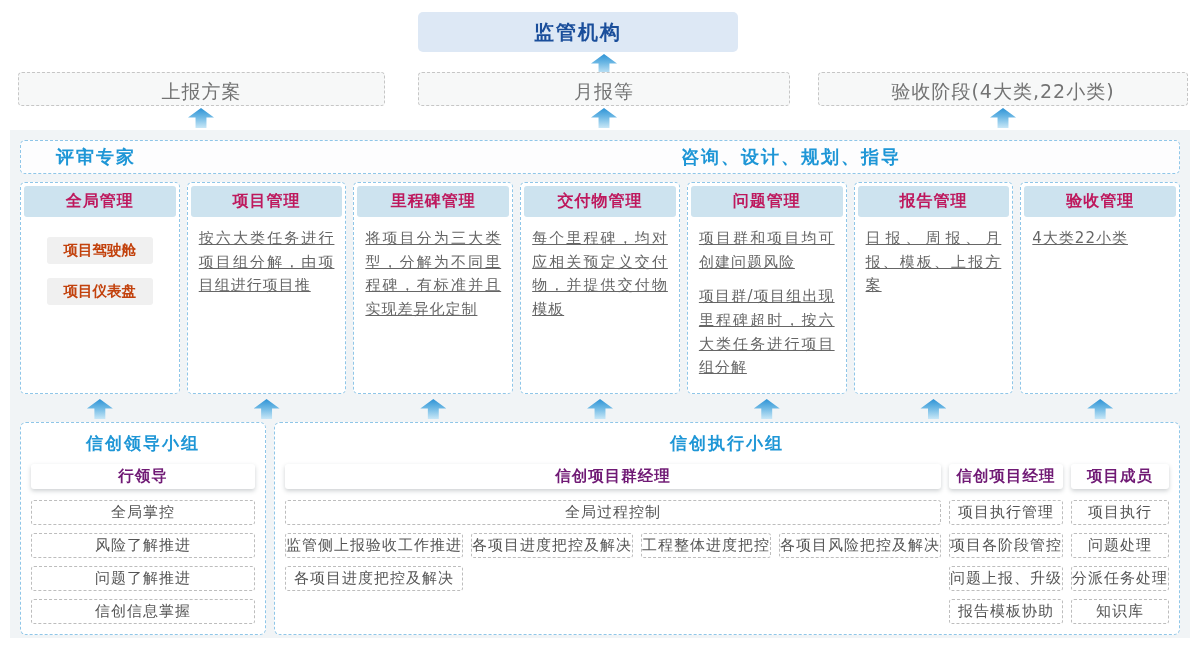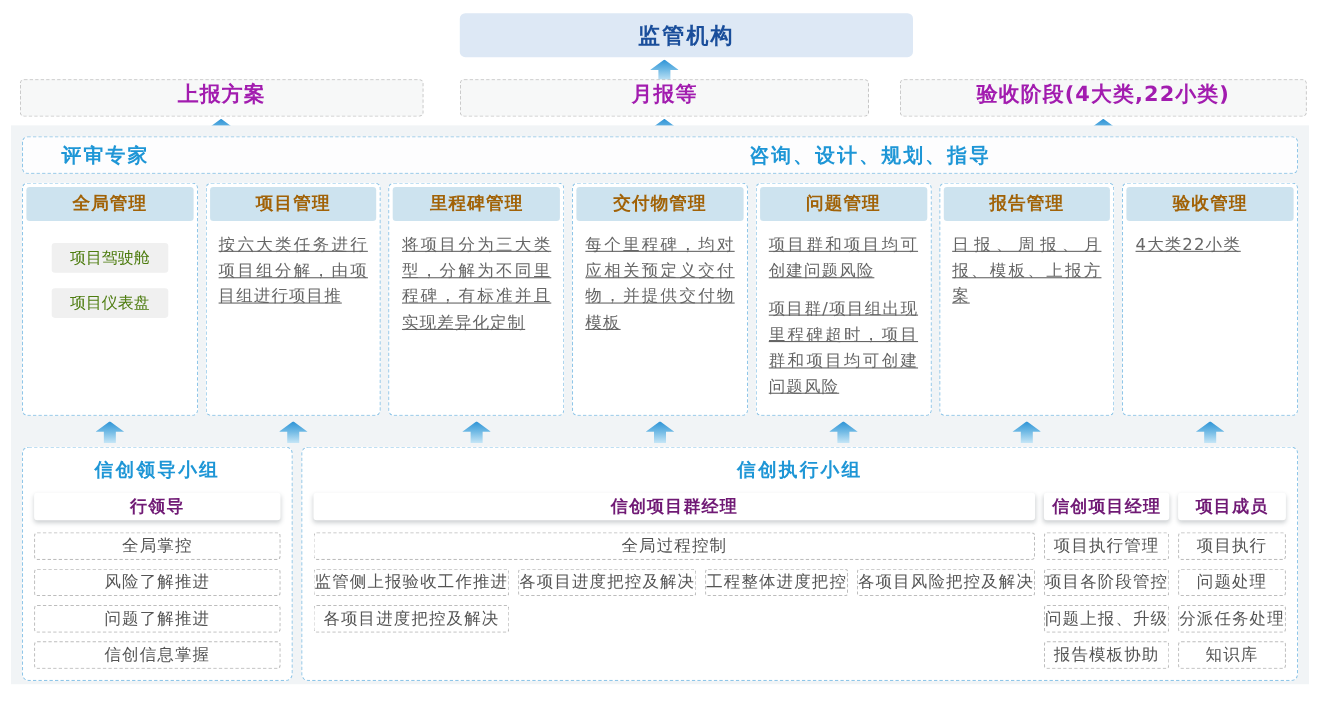--- a/index.html
+++ b/index.html
@@ -5,42 +5,42 @@
   * { margin: 0; padding: 0; box-sizing: border-box; }
   html, body { background: #fff; }
   body {
     width: 1200px; height: 650px;
     font-family: "DejaVu Sans", "Liberation Sans", sans-serif;
     position: relative; overflow: hidden;
     color: #444;
   }
   
   .regulator {
-    position: absolute; left: 418px; top: 12px; width: 412px; height: 40px;
+    position: absolute; left: 418px; top: 12px; width: 320px; height: 40px;
     background: #dde8f5; border-radius: 5px;
     display: flex; align-items: center; justify-content: center;
     font-size: 20px; font-weight: bold; color: #1a4e9b; letter-spacing: 2px;
   }
   
   .arrow {
     width: 26px; height: 20px;
     background: linear-gradient(to bottom, #2d93d6 0%, #6db8e4 45%, #c8e7f7 100%);
     clip-path: polygon(50% 0, 100% 48%, 71% 48%, 71% 100%, 29% 100%, 29% 48%, 0 48%);
   }
   .arrow.abs { position: absolute; }
   
   .report-box {
     position: absolute; top: 72px; height: 34px;
     background: #f7f8f8; border: 1px dashed #c6c6c6; border-radius: 4px;
-    display: flex; align-items: flex-start; justify-content: center;
-    font-size: 19px; font-weight: bold; color: #a21caf; letter-spacing: 1px;
+    display: flex; align-items: flex-end; justify-content: center;
+    font-size: 19px; font-weight: normal; color: #737373; letter-spacing: 1px;
   }
   
   .platform {
-    position: absolute; left: 10px; top: 114px; width: 1180px; height: 508px;
+    position: absolute; left: 10px; top: 130px; width: 1180px; height: 508px;
     background: #f1f4f6; border-radius: 0; padding: 10px;
     display: flex; flex-direction: column;
   }
   .platform-head {
     height: 34px; background: #fdfdfe;
     border: 1px dashed #8fc6e8; border-radius: 5px;
     position: relative; flex: 0 0 auto;
   }
   .platform-head .label {
     position: absolute; top: 50%; transform: translateY(-50%);
@@ -52,33 +52,33 @@
   .cols-row {
     display: flex; gap: 7px; margin-top: 8px; height: 212px; flex: 0 0 auto;
   }
   .col {
     flex: 1; background: #fff; border: 1px dashed #8fc6e8; border-radius: 5px;
     display: flex; flex-direction: column; overflow: hidden;
   }
   .col-head {
     margin: 3px 3px 0 3px; height: 31px; background: #cde3ef; border-radius: 3px;
     display: flex; align-items: center; justify-content: center;
-    font-size: 16px; font-weight: bold; color: #a16207; letter-spacing: 1px;
+    font-size: 16px; font-weight: bold; color: #be185d; letter-spacing: 1px;
     flex: 0 0 auto;
   }
   .col-body { padding: 10px 11px; flex: 1; }
   .col-text {
     font-size: 15px; color: #666; line-height: 1.58;
     text-align: justify; letter-spacing: 1px; text-decoration: underline;
   }
   .col-text + .col-text { margin-top: 11px; }
   .gray-box {
     width: 78%; margin: 8px auto 0 auto; height: 27px; background: #f0f0f0;
     border-radius: 3px; display: flex; align-items: center; justify-content: center;
-    font-size: 14.5px; color: #4d7c0f;
+    font-size: 14.5px; color: #c2410c; font-weight: bold;
   }
   .gray-box:first-child { margin-top: 10px; }
   .gray-box + .gray-box { margin-top: 14px; }
   .arrows-row { display: flex; gap: 7px; margin: 5px 0 3px 0; height: 20px; flex: 0 0 auto; }
   .arrows-row .cell { flex: 1; display: flex; justify-content: center; }
   
   .groups-row { display: flex; gap: 8px; flex: 1; }
   .group {
     background: #fff; border: 1px dashed #8fc6e8; border-radius: 6px;
     padding: 6px 10px 10px 10px; display: flex; flex-direction: column;
@@ -166,21 +166,21 @@
     <div class="col">
       <div class="col-head">交付物管理</div>
       <div class="col-body">
         <p class="col-text">每个里程碑，均对应相关预定义交付物，并提供交付物模板</p>
       </div>
     </div>
     <div class="col">
       <div class="col-head">问题管理</div>
       <div class="col-body">
         <p class="col-text">项目群和项目均可创建问题风险</p>
-        <p class="col-text">项目群/项目组出现里程碑超时，项目群和项目均可创建问题风险</p>
+        <p class="col-text">项目群/项目组出现里程碑超时，按六大类任务进行项目组分解</p>
       </div>
     </div>
     <div class="col">
       <div class="col-head">报告管理</div>
       <div class="col-body">
         <p class="col-text">日报、周报、月报、模板、上报方案</p>
       </div>
     </div>
     <div class="col">
       <div class="col-head">验收管理</div>

